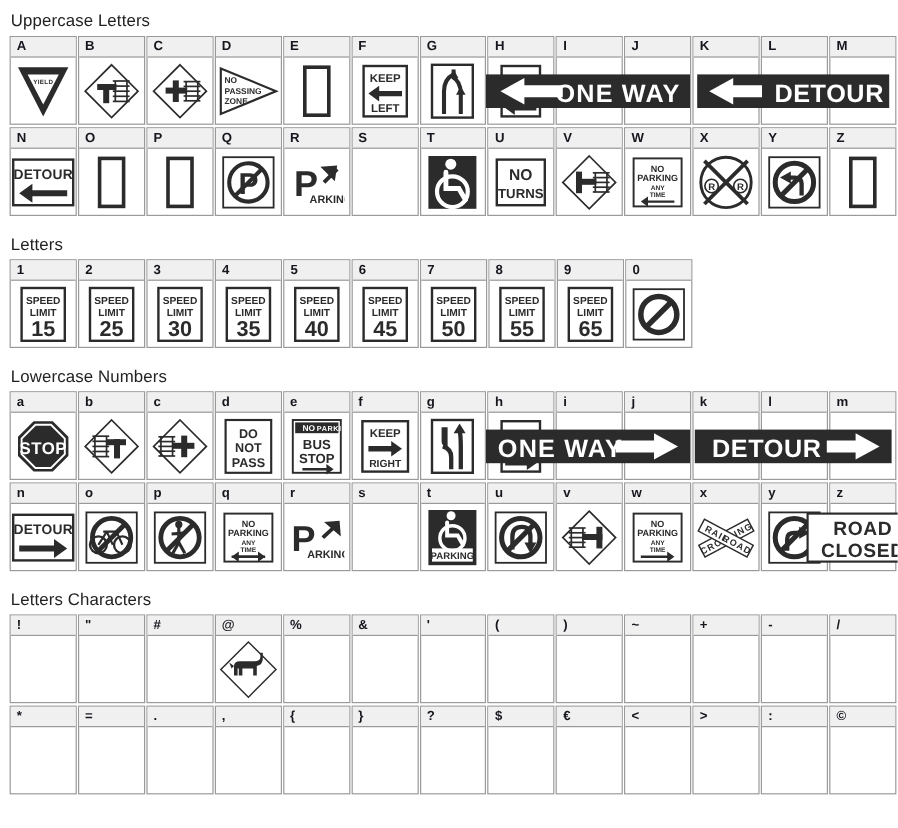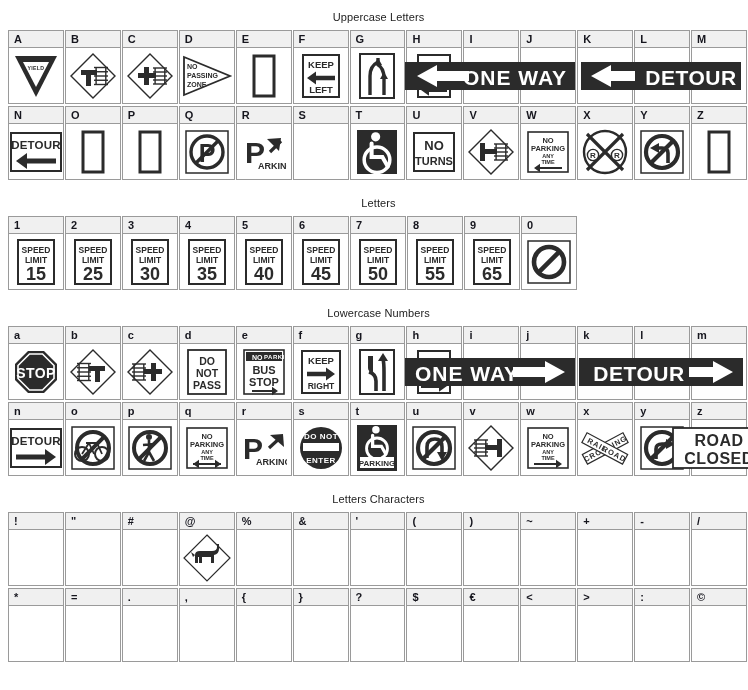--- a/index.html
+++ b/index.html
@@ -6,27 +6,26 @@
   html, body {
     margin: 0; padding: 0;
     width: 748px; height: 690px;
     background: #ffffff;
     font-family: "Liberation Sans", sans-serif;
     overflow: hidden;
   }
   #page { position: relative; width: 748px; height: 690px; }
 
   .section-title {
-    font-size: 11px;
+    font-size: 14px;
     color: #222222;
     line-height: 14px;
     padding-left: 9px;
     margin: 0;
     letter-spacing: 0.1px;
-    text-align: center;
   }
 
   .grid-row {
     display: flex;
     gap: 0px;
     padding-left: 8px;
   }
 
   .cell {
     width: 56px;
@@ -778,30 +777,20 @@
                 <text x="2" y="32" font-family="Liberation Sans, sans-serif" font-size="30" font-weight="bold" fill="#2b2b2b" text-anchor="start">P</text>
                 <text x="15" y="38" font-family="Liberation Sans, sans-serif" font-size="9" font-weight="bold" fill="#2b2b2b" text-anchor="start">ARKING</text>
                 <path d="M 28 21 L 40 10" stroke="#2b2b2b" stroke-width="3.2"></path>
                 <path d="M 42 7 L 43 20 L 29 8 Z" fill="#2b2b2b"></path>
               </svg>
             </div>
           </div>
         </div>
         <div class="cell">
           <div class="cell-head">s</div>
-          <div class="cell-body">
-            <div class="glyphwrap">
-              <svg width="46" height="44" viewBox="0 0 46 44" xmlns="http://www.w3.org/2000/svg">
-                <circle cx="23" cy="22" r="21" fill="#2b2b2b"></circle>
-                <text x="23" y="13" font-family="Liberation Sans, sans-serif" font-size="8" font-weight="bold" fill="#fff" text-anchor="middle" letter-spacing="0.5">DO NOT</text>
-                <rect x="5" y="17" width="36" height="8" fill="#fff"></rect>
-                <text x="23" y="37" font-family="Liberation Sans, sans-serif" font-size="8" font-weight="bold" fill="#fff" text-anchor="middle" letter-spacing="0.5">ENTER</text>
-              </svg>
-            </div>
-          </div>
         </div>
         <div class="cell">
           <div class="cell-head">t</div>
           <div class="cell-body">
             <div class="glyphwrap">
               <svg width="42" height="48" viewBox="0 0 42 48" xmlns="http://www.w3.org/2000/svg">
                 <rect x="1" y="1" width="40" height="46" fill="#2b2b2b"></rect>
                 <g transform="translate(21,19) scale(1.1)">
                   <circle cx="-1" cy="-12" r="3.4" fill="#fff"></circle>
                   <path d="M -4 -7 L -4 3 L 4 3 L 8 10" stroke="#fff" stroke-width="3" fill="none" stroke-linecap="round"></path>

